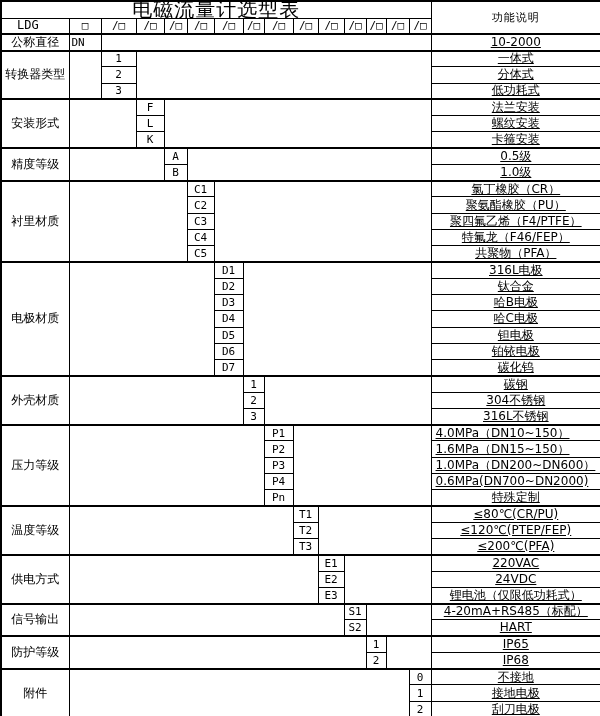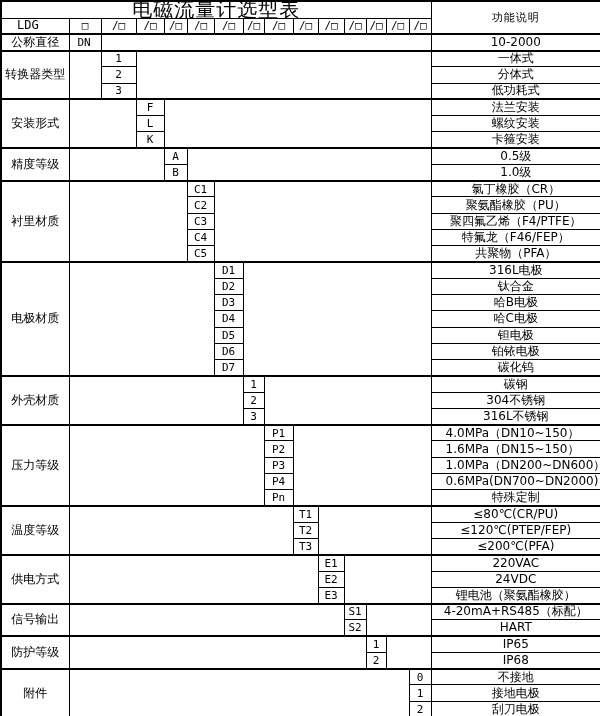--- a/index.html
+++ b/index.html
@@ -7,24 +7,24 @@
   table{border-collapse:collapse;width:600px;height:716px;table-layout:fixed;border:2px solid #000;}
   td{border:1px solid #000;text-align:center;vertical-align:middle;padding:0;
      line-height:13px;overflow:hidden;white-space:nowrap;font-size:12px;}
   tr{height:16.27px;}
   tr.group-start td{border-top-width:2px;}
   td.title{font-size:20px;letter-spacing:1px;}
   td.func-header{font-size:11px;letter-spacing:1px;}
   td.label{font-size:12px;}
   td.ldg{text-align:left;padding-left:15px;font-family:"DejaVu Sans Mono",monospace;}
   td.code{font-family:"DejaVu Sans Mono",monospace;font-size:11px;}
-  td.code.left-code{text-align:left;padding-left:8px;}
+  td.code.left-code{text-align:left;padding-left:2px;}
   td.slot{font-size:11px;}
-  td.desc{font-size:12px;}
-  td.desc.left{text-align:left;padding-left:14px;}
+  td.desc{font-size:12px;text-decoration:underline;}
+  td.desc.left{text-align:left;padding-left:4px;}
 </style>
 </head>
 <body>
 
 <table>
   <colgroup>
     <col style="width:68px">
       <col style="width:32px">
       <col style="width:35px">
     <col style="width:28px">
@@ -225,21 +225,21 @@
         <td class="code">E1</td>
         <td class="spacer" rowspan="3" colspan="4"></td>
         <td class="desc">220VAC</td>
       </tr>
       <tr>
         <td class="code">E2</td>
         <td class="desc">24VDC</td>
       </tr>
       <tr>
         <td class="code">E3</td>
-        <td class="desc">锂电池（聚氨酯橡胶）</td>
+        <td class="desc">锂电池（仅限低功耗式）</td>
       </tr>
       <tr class="group-start">
         <td class="label" rowspan="2">信号输出</td>
         <td class="spacer" rowspan="2" colspan="10"></td>
         <td class="code">S1</td>
         <td class="spacer" rowspan="2" colspan="3"></td>
         <td class="desc">4-20mA+RS485（标配）</td>
       </tr>
       <tr>
         <td class="code">S2</td>

